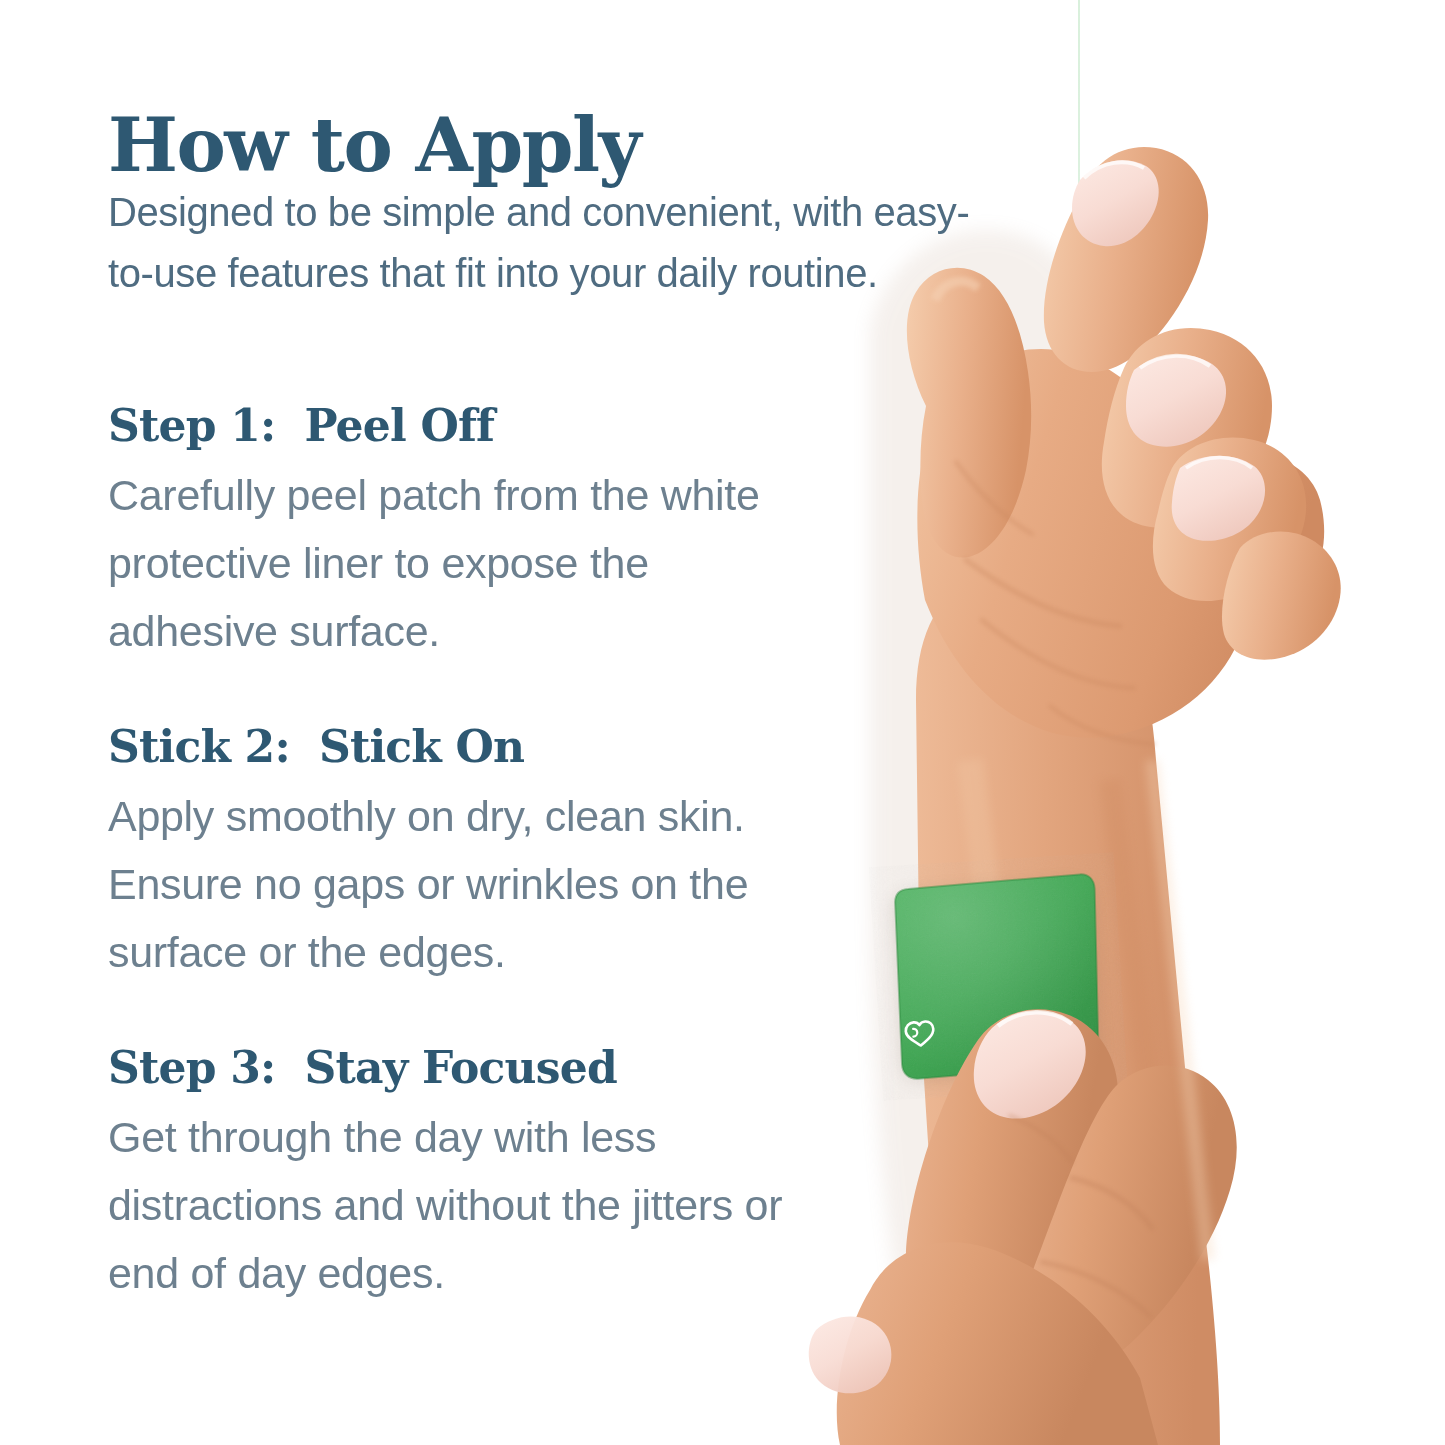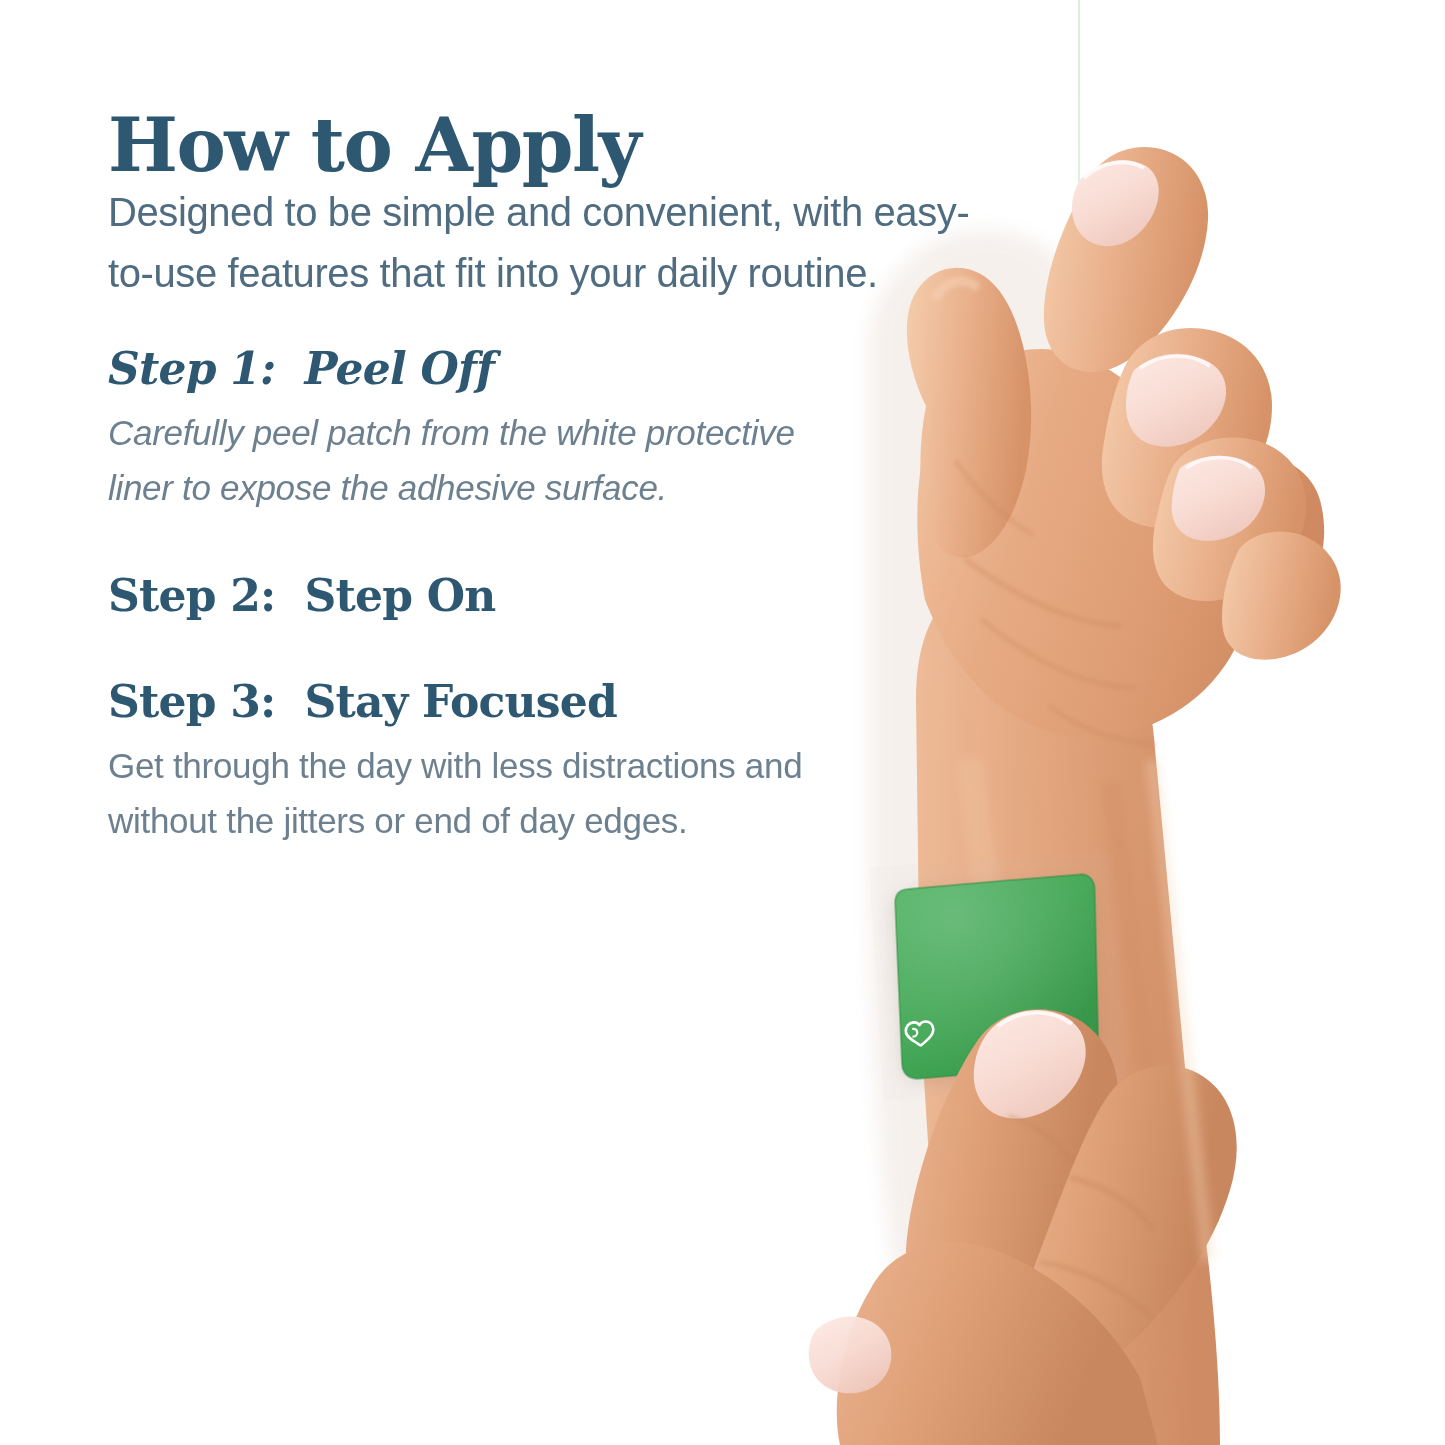--- a/index.html
+++ b/index.html
@@ -46,36 +46,36 @@
     font-family:"Liberation Sans", sans-serif;
     font-weight:400;
     font-size:40px;
     line-height:1.52;
     letter-spacing:-0.4px;
     color:#4f6c81;
     width:890px;
   }
 
   .step { margin-top:56px; }
-  .step.first { margin-top:40px;font-style:italic; }
+  .step.first { margin-top:97px; }
 
   .step-head {
     font-family:"DejaVu Serif", serif;
     font-weight:bold;
     font-size:44px;
     line-height:1.12;
     letter-spacing:-0.8px;
     color:#2e5872;
     white-space:pre;
   }
 
   .step-body {
     font-family:"Liberation Sans", sans-serif;
     font-weight:400;
-    font-size:35px;
+    font-size:43px;
     line-height:1.58;
     letter-spacing:-0.3px;
     color:#6d808f;
     margin-top:12px;
     width:720px;
   }
 
   
   .photo {
     position:absolute;
@@ -335,21 +335,22 @@
     <h1 class="page-title">How to Apply</h1>
 
     <p class="lede">Designed to be simple and convenient, with easy-to-use features that fit into your daily routine.</p>
 
     <div class="step first">
       <h2 class="step-head">Step 1:  Peel Off</h2>
       <p class="step-body">Carefully peel patch from the white protective liner to expose the adhesive surface.</p>
     </div>
 
     <div class="step">
-      <h2 class="step-head">Step 2:  Step On</h2>
+      <h2 class="step-head">Stick 2:  Stick On</h2>
+      <p class="step-body">Apply smoothly on dry, clean skin. Ensure no gaps or wrinkles on the surface or the edges.</p>
     </div>
 
     <div class="step">
       <h2 class="step-head">Step 3:  Stay Focused</h2>
       <p class="step-body">Get through the day with less distractions and without the jitters or end of day edges.</p>
     </div>
 
   </div>
 </div>
 

